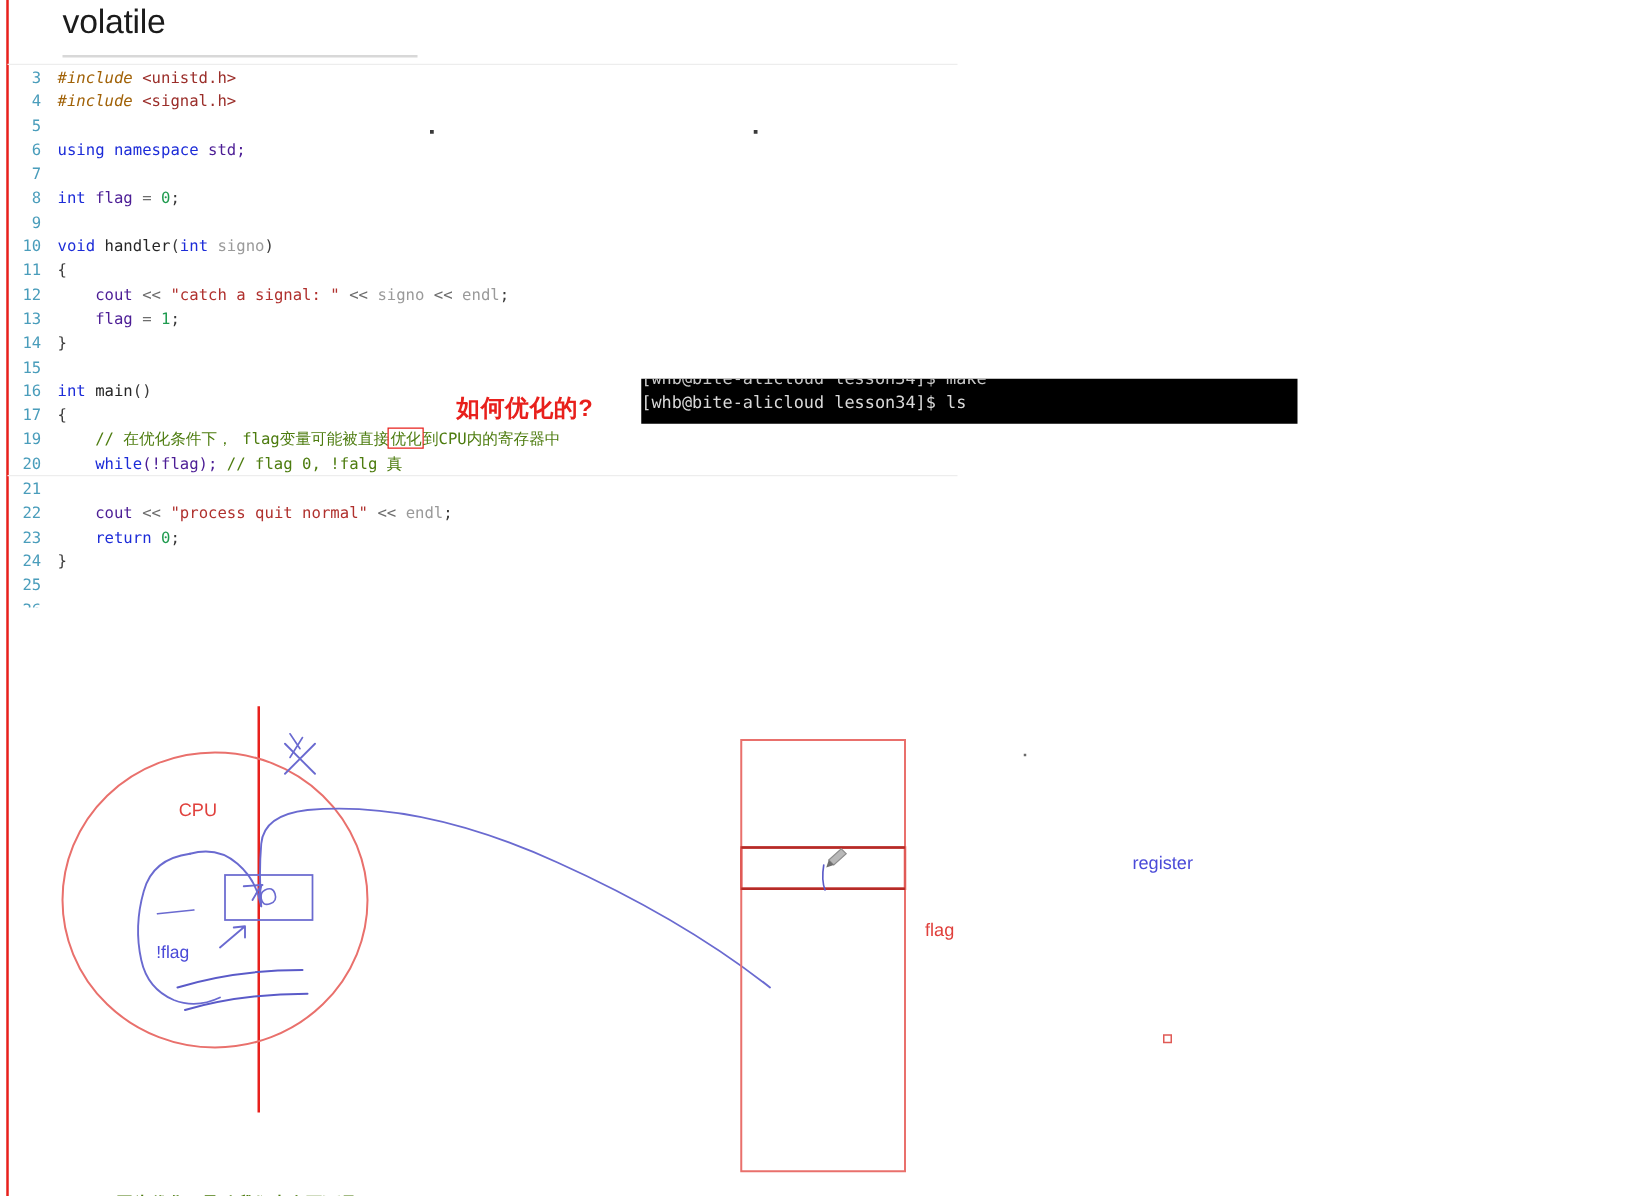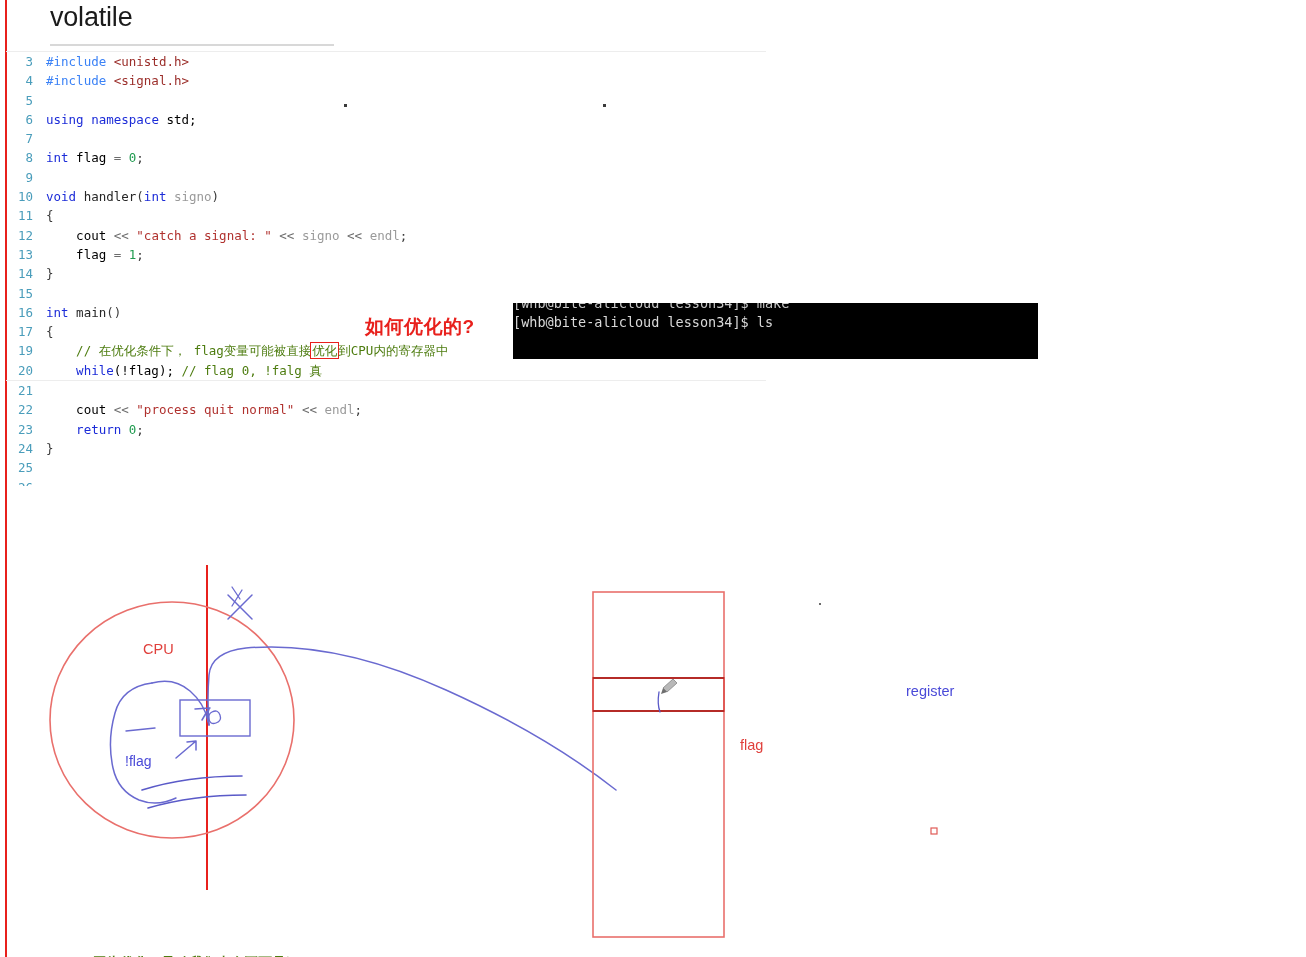--- a/index.html
+++ b/index.html
@@ -60,24 +60,24 @@
     color: #4a9dbb;
     padding-right: 13px;
     box-sizing: border-box;
     font-size: 12.5px;
   }
   .code-line.hl-under { border-bottom: 1px solid #ededed; }
 
   .k-kw    { color: #1c2cd8; }
   .k-str   { color: #b0312e; }           
   .k-inc   { color: #9b2e2a; }           
-  .k-pre   { color: #3b82f6; }           
+  .k-pre   { color: #a16207; font-style: italic; }           
   .k-cmt   { color: #4d7c0f; }           
   .k-num   { color: #1f9b4f; }
-  .k-id    { color: #000000; }
+  .k-id    { color: #4c1d95; }
   .k-dim   { color: #9a9a9a; }           
   .k-op    { color: #6d6d6d; }
   .k-punc  { color: #3a3a3a; }
   .k-fn    { color: #262626; }
 
   
   .cmt-box {
     border: 1.5px solid #e8201c;
     padding: 0 1px;
     margin: 0 -1px;
@@ -90,21 +90,21 @@
     font-size: 19px;
     font-weight: bold;
     color: #e8201c;
     letter-spacing: 0.5px;
   }
 
   
   #terminal-overlay {
     position: absolute;
     left: 513px; top: 303px;
-    width: 525px; height: 56px;
+    width: 525px; height: 36px;
     background: #000000;
     overflow: hidden;
     font-family: "DejaVu Sans Mono", monospace;
     font-size: 13.5px;
     color: #d9d9d9;
     line-height: 19px;
   }
   #terminal-overlay .t-line { white-space: pre; }
   #terminal-overlay .t-clip-top { margin-top: -9px; opacity: .92; }
 

